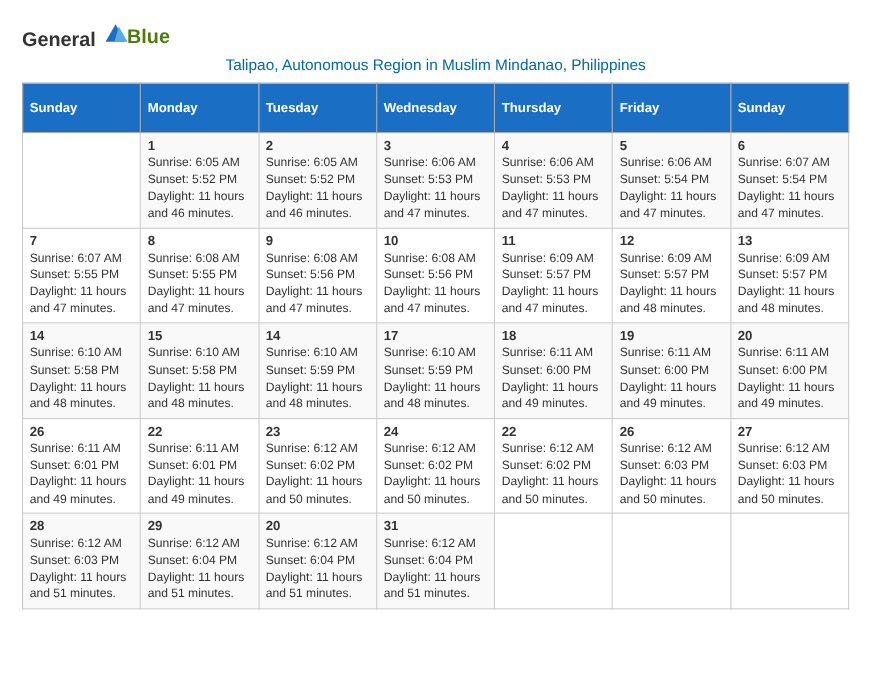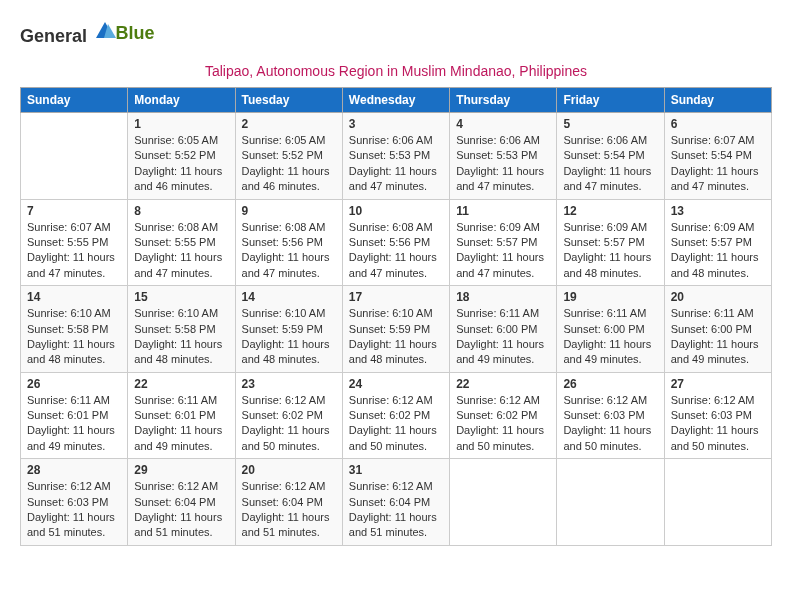--- a/index.html
+++ b/index.html
@@ -7,21 +7,21 @@
       font-family: Arial, sans-serif;
       background: #fff;
       width: 792px;
       min-height: 612px;
       padding: 20px;
     }
     .header-top {
       display: flex;
       align-items: center;
       justify-content: space-between;
-      margin-bottom: 16px;
+      margin-bottom: 4px;
     }
     .logo {
       display: flex;
       align-items: center;
     }
     .logo-text-general {
       font-size: 18px;
       font-weight: bold;
       color: #333;
     }
@@ -37,33 +37,33 @@
     }
     .month-title {
       font-size: 36px;
       font-weight: bold;
       color: #333;
       text-align: right;
     }
     .subtitle {
       text-align: center;
       font-size: 14px;
-      color: #be185d;
+      color: #0369a1;
       margin-bottom: 8px;
     }
     table {
       width: 100%;
       border-collapse: collapse;
       font-size: 11px;
     }
     thead tr th {
       background-color: #1a6fc4;
       color: #fff;
       text-align: left;
-      padding: 5px 6px;
+      padding: 15px 6px;
       font-size: 12px;
       font-weight: bold;
       border: 1px solid #aaa;
     }
     tbody tr td {
       vertical-align: top;
       padding: 4px 6px;
       border: 1px solid #ccc;
       min-height: 70px;
       width: 14.28%;

